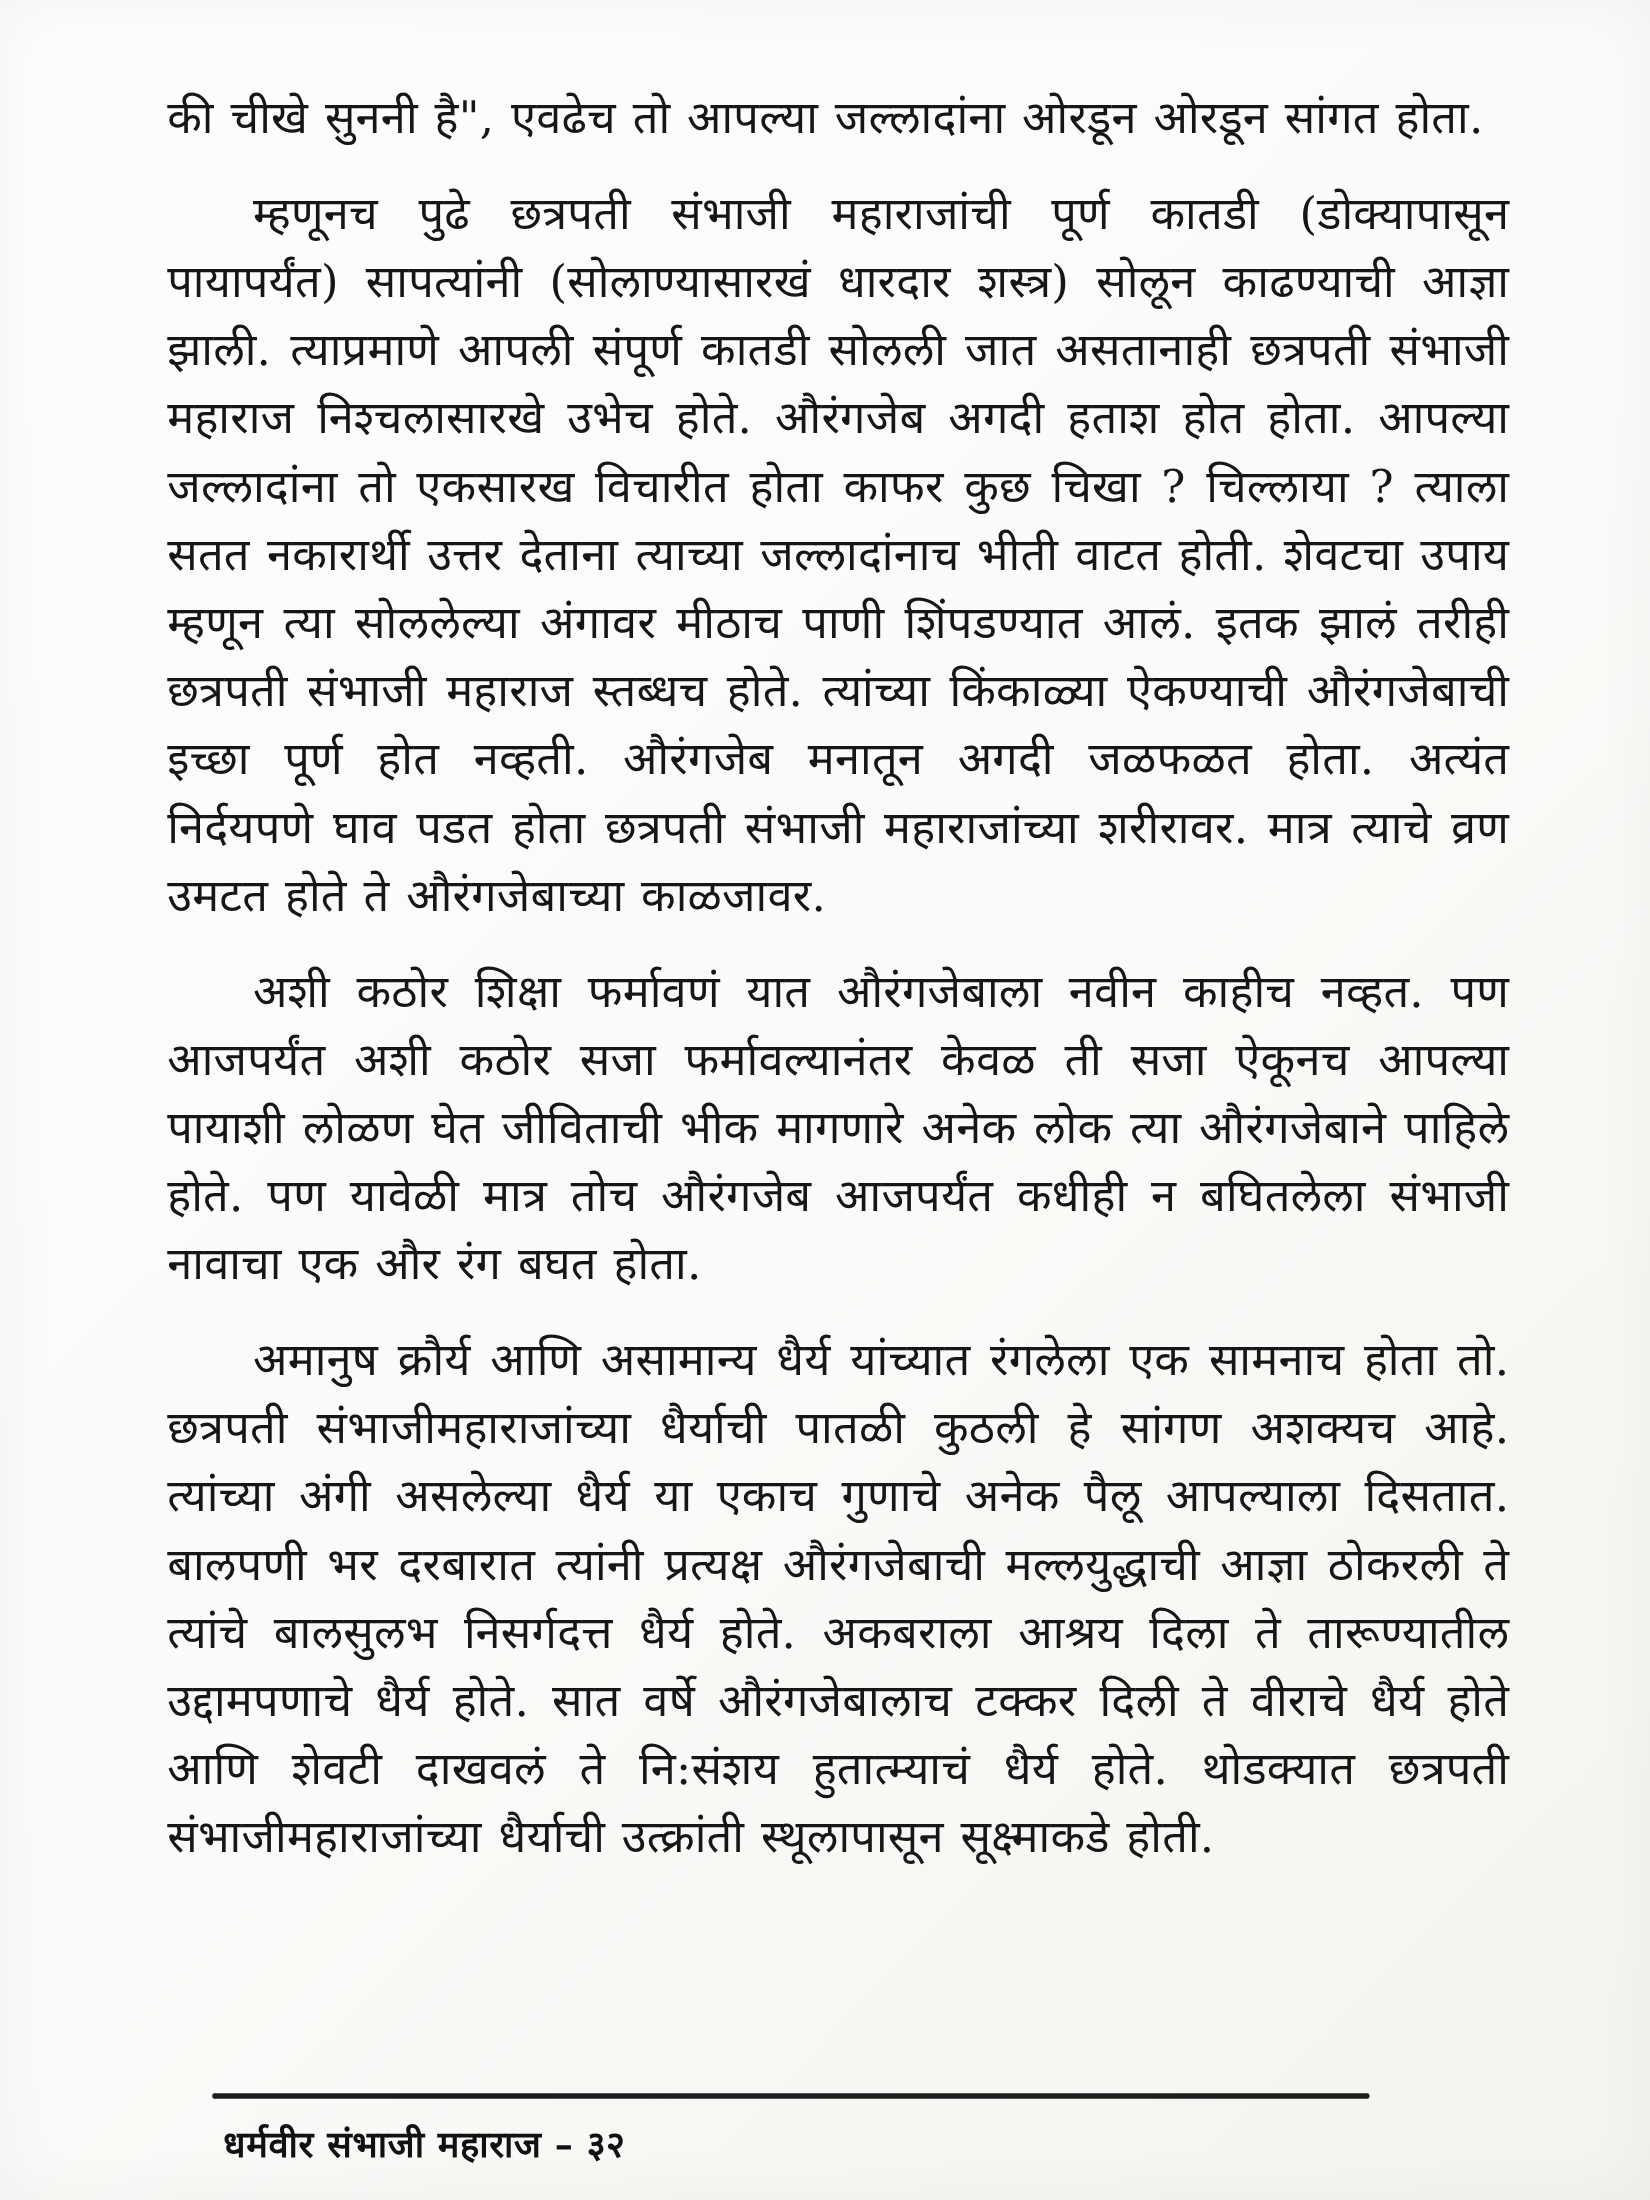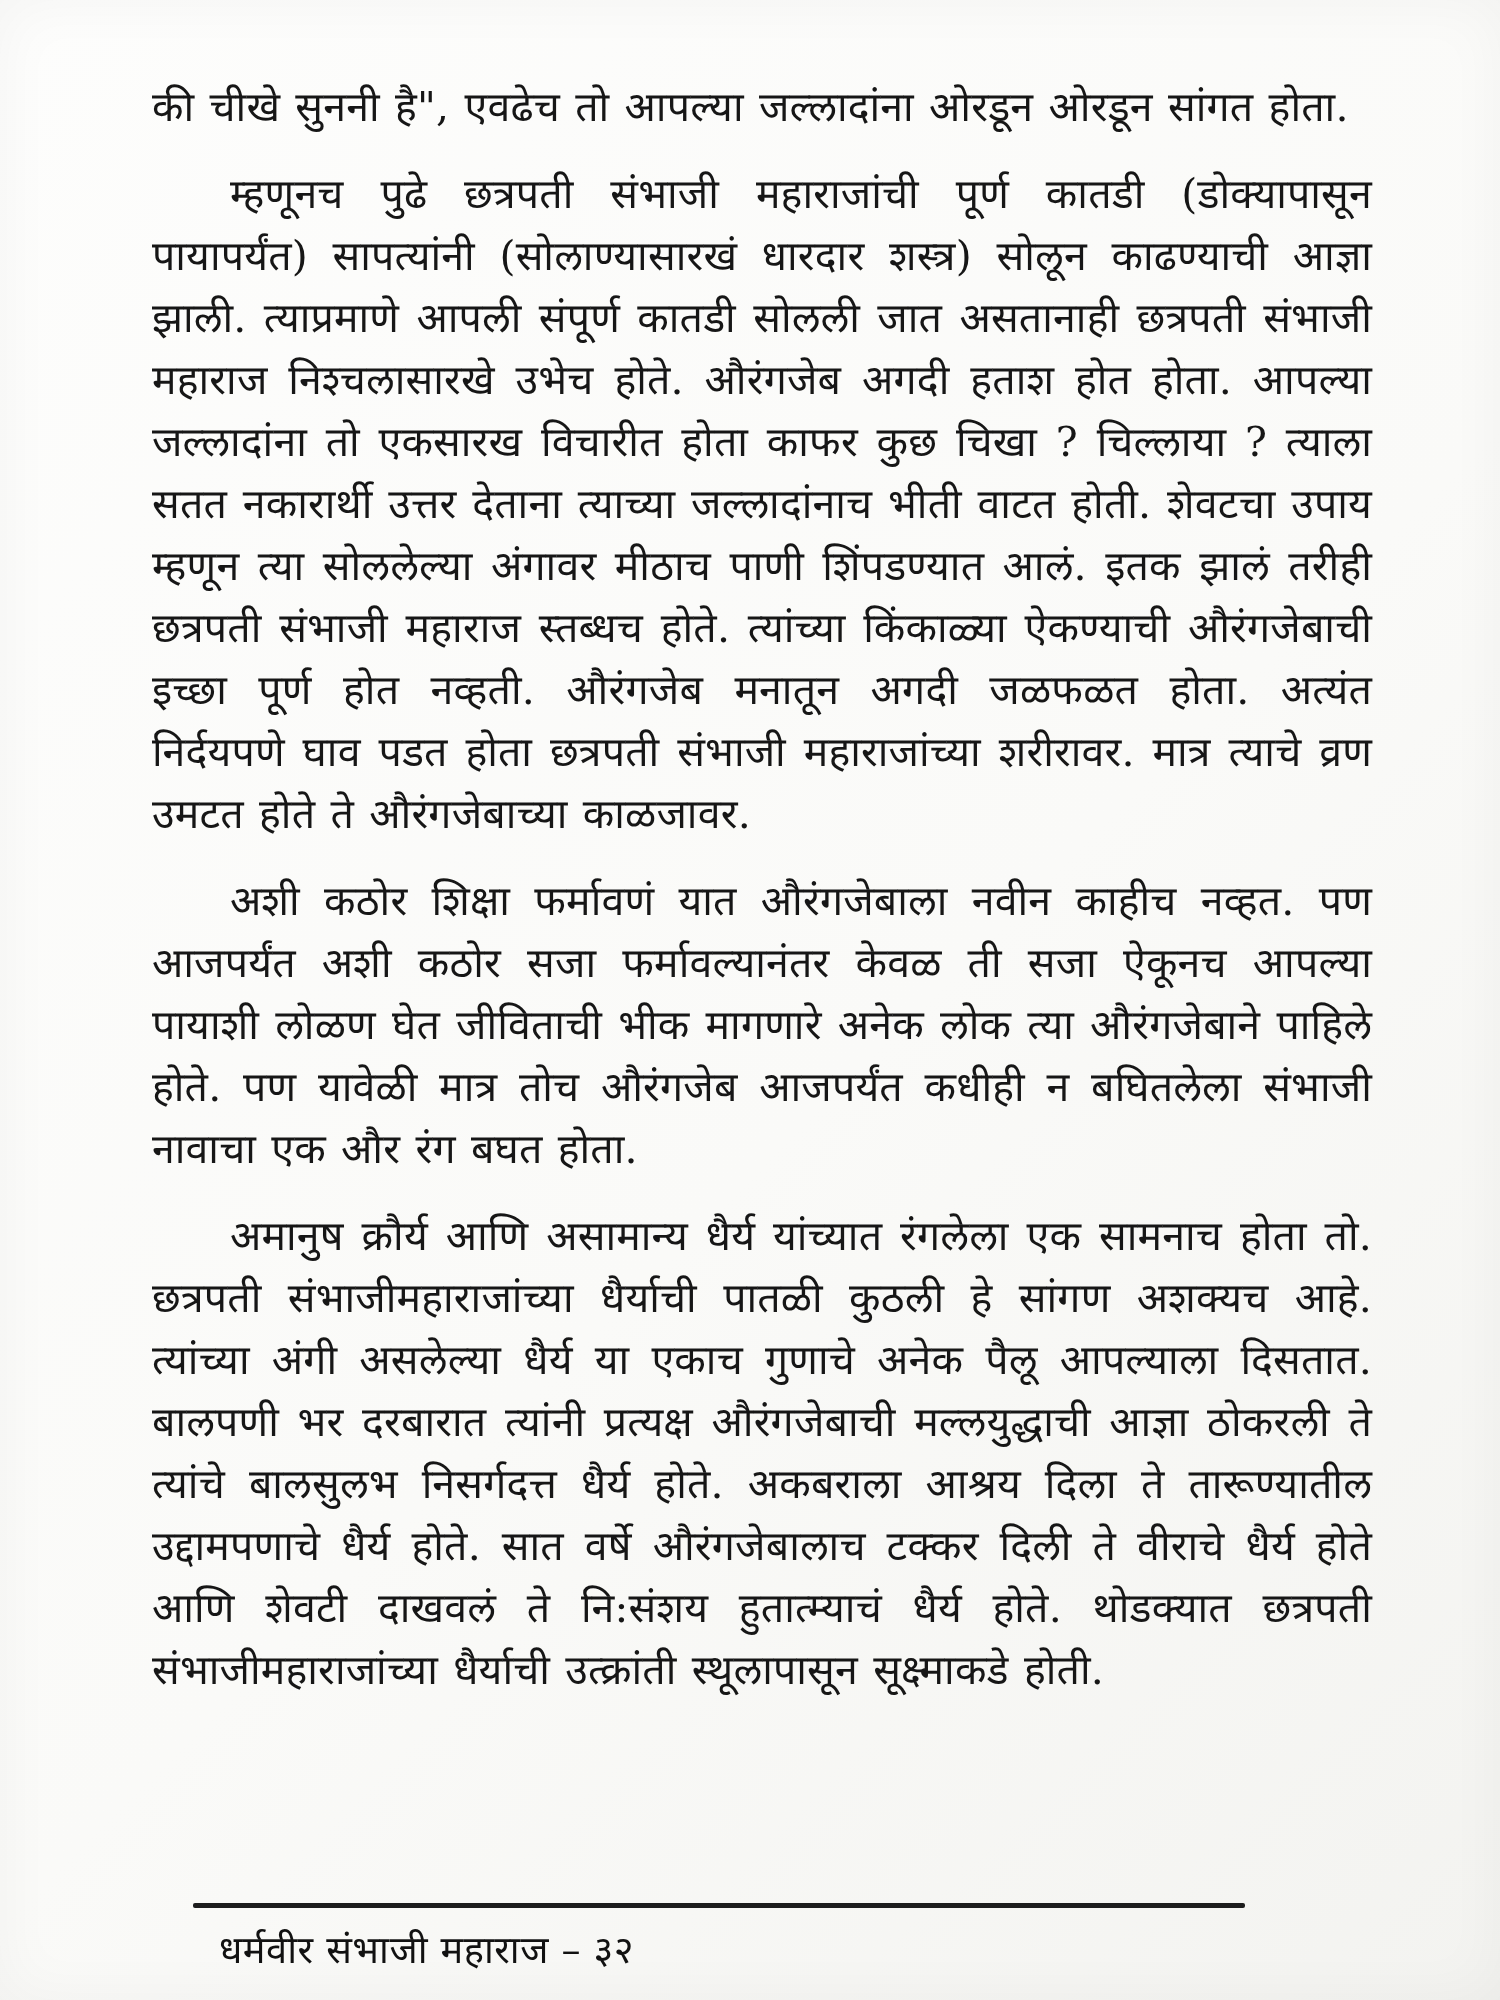--- a/index.html
+++ b/index.html
@@ -39,25 +39,25 @@
     position: absolute;
     left: 193px;
     top: 1903px;
     width: 1052px;
     height: 5px;
     background: #1d1d1d;
     border-radius: 2px;
   }
   .footer-text {
     position: absolute;
-    left: 219px;
+    left: 203px;
     top: 1924px;
-    font-size: 38px;
+    font-size: 33px;
     line-height: 52px;
-    font-weight: 400;
+    font-weight: 700;
     color: #111;
     letter-spacing: 0.5px;
   }
 </style>
 </head>
 <body>
 
 <div class="page">
 
   <div class="content">

